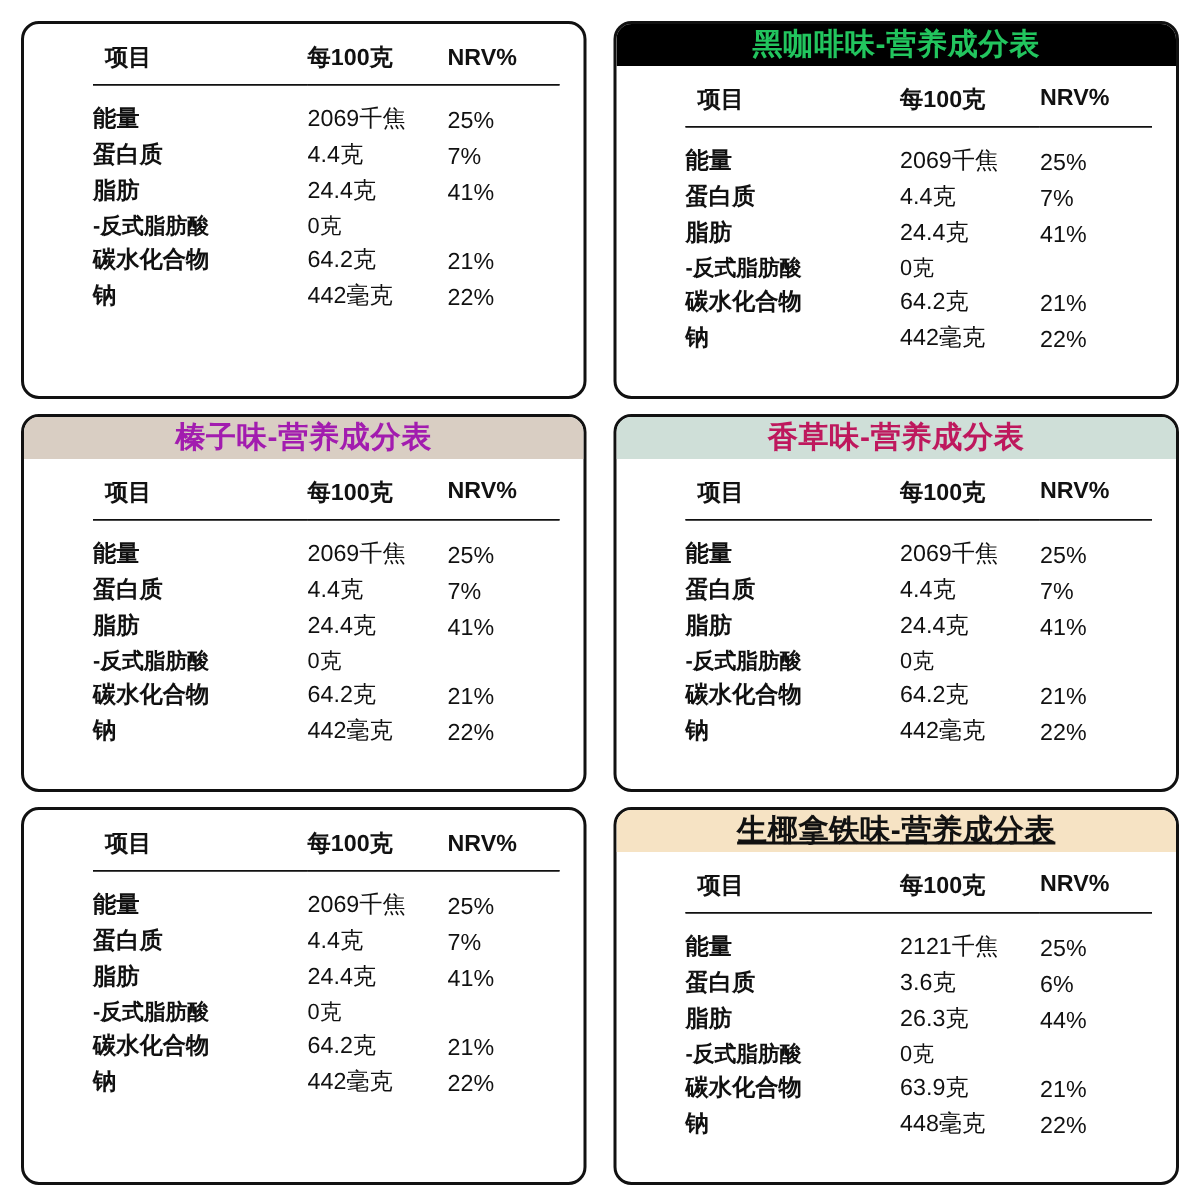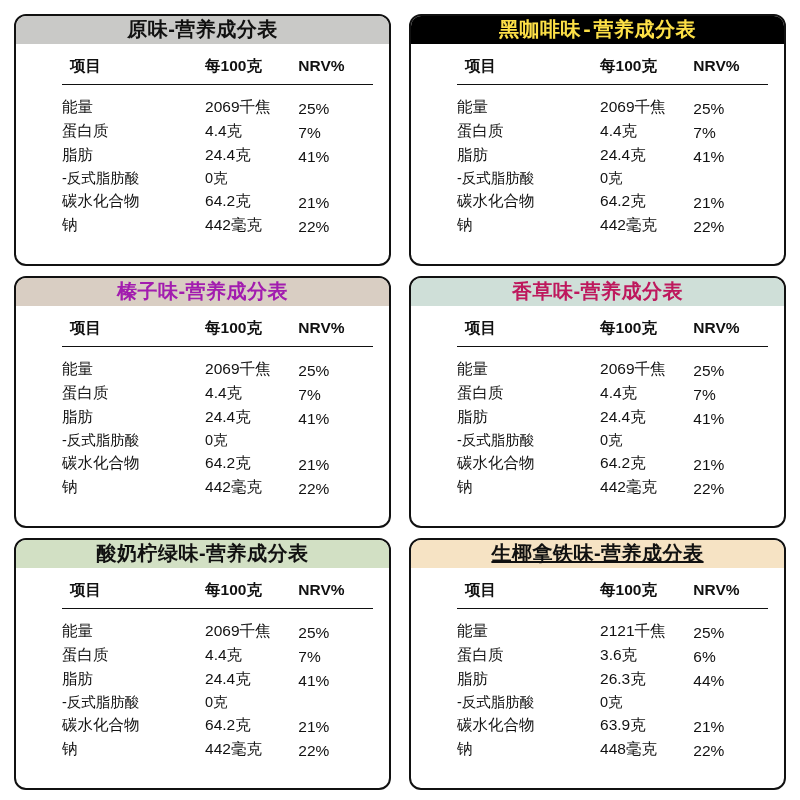--- a/index.html
+++ b/index.html
@@ -66,39 +66,38 @@
     border-bottom: 1.6px solid #111111;
   }
   table.nutri th.col-item { width: 46%; padding-left: 8px; }
   table.nutri th.col-amount { width: 30%; text-align: left; }
   table.nutri th.col-nrv { width: 24%; text-align: left; }
   table.nutri tbody tr td {
     padding: 1.5px 0;
     vertical-align: bottom;
   }
   table.nutri tbody tr:first-child td { padding-top: 12px; }
-  td.c-item { padding-left: 8px; white-space: nowrap; }
+  td.c-item { padding-left: 8px; white-space: nowrap; font-weight: bold; }
   td.c-amount { white-space: nowrap; }
   td.c-nrv { white-space: nowrap; }
   .sub td.c-item { font-size: 14.5px; }
   .sub td.c-amount { font-size: 14.5px; }
   
   .hdr-gray   { background: #c9c9c7; color: #111111; }
-  .hdr-black  { background: #000000; color: #fde047; font-family: Liberation Mono, monospace; }
+  .hdr-black  { background: #000000; color: #22c55e; }
   .hdr-beige  { background: #d9cec3; color: #a21caf; }
   .hdr-mint   { background: #cfdfd8; color: #be185d; }
   .hdr-green  { background: #d2e0c4; color: #111111; }
   .hdr-cream  { background: #f6e3c4; color: #111111; text-decoration: underline; }
 </style>
 </head>
 <body>
 
 <div class="sheet">
     <div class="card">
-      <div class="card-header hdr-gray">原味-营养成分表</div>
       <div class="card-body">
         <table class="nutri">
           <thead>
             <tr>
               <th class="col-item">项目</th>
               <th class="col-amount">每100克</th>
               <th class="col-nrv">NRV%</th>
             </tr>
           </thead>
           <tbody>
@@ -268,21 +267,20 @@
             <tr class="">
               <td class="c-item">钠</td>
               <td class="c-amount">442毫克</td>
               <td class="c-nrv">22%</td>
             </tr>
           </tbody>
         </table>
       </div>
     </div>
     <div class="card">
-      <div class="card-header hdr-green">酸奶柠绿味-营养成分表</div>
       <div class="card-body">
         <table class="nutri">
           <thead>
             <tr>
               <th class="col-item">项目</th>
               <th class="col-amount">每100克</th>
               <th class="col-nrv">NRV%</th>
             </tr>
           </thead>
           <tbody>

